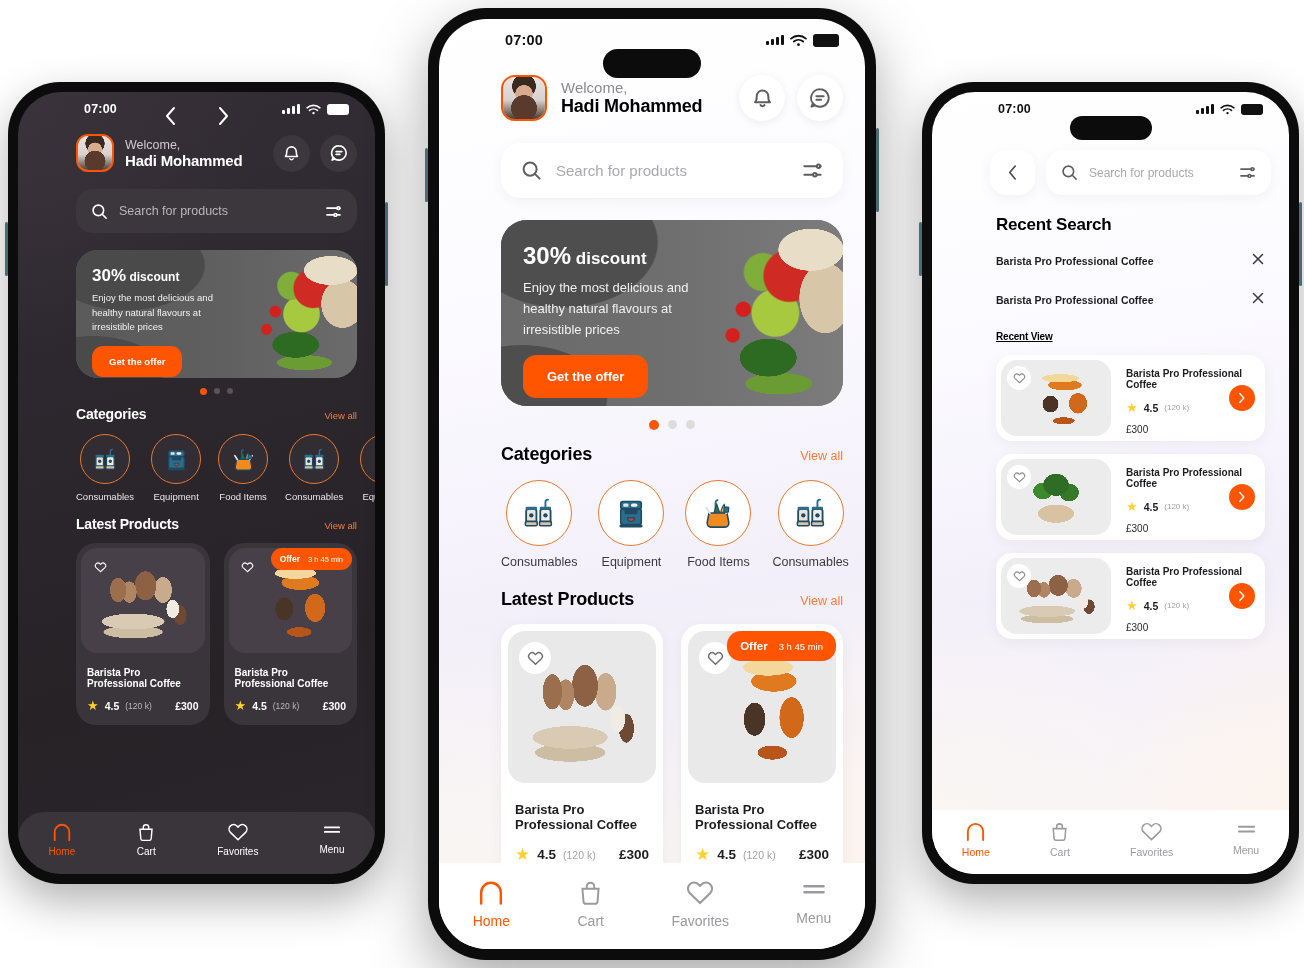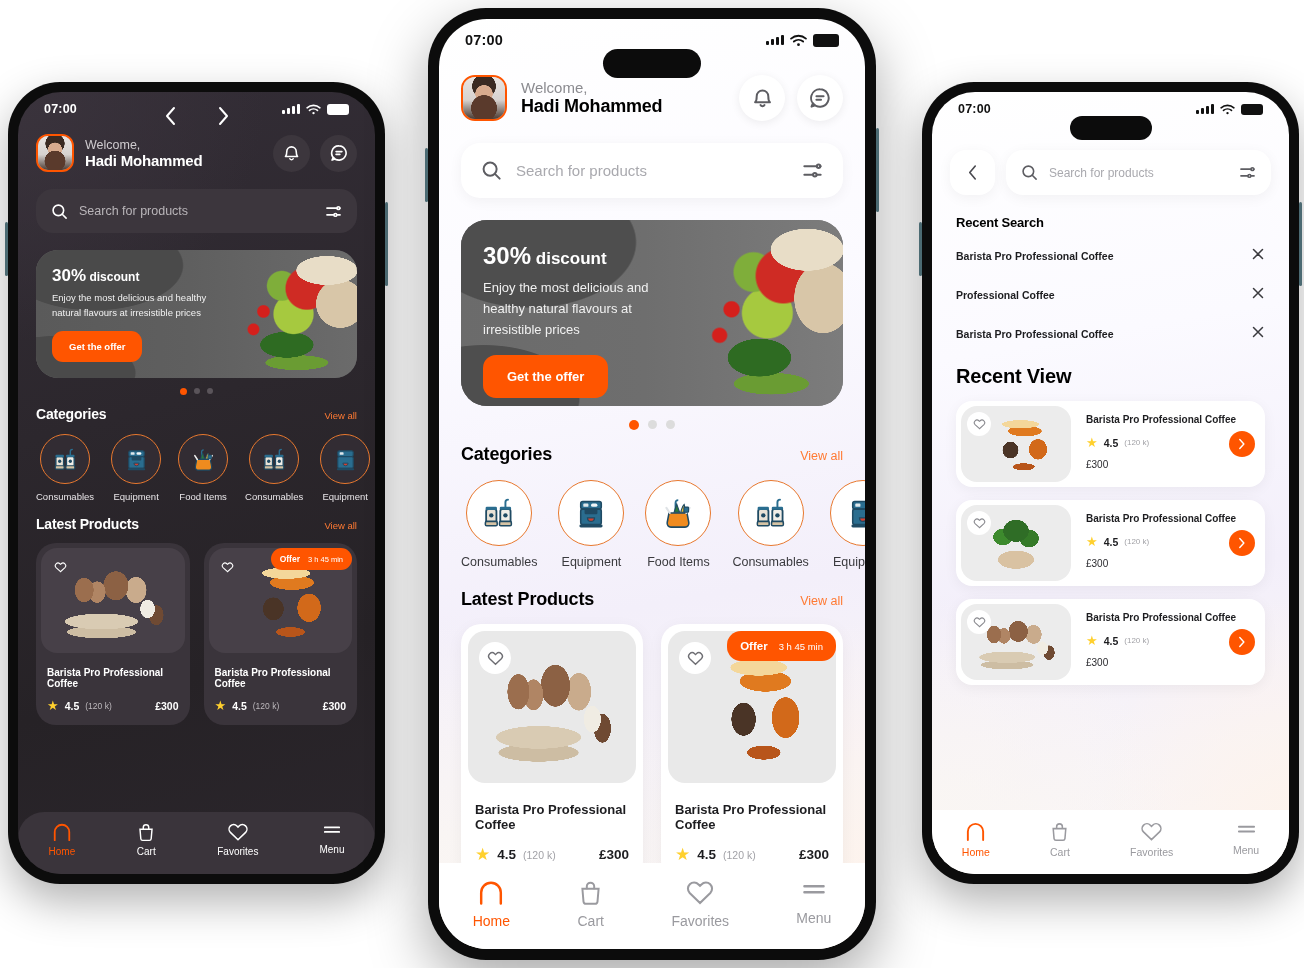--- a/index.html
+++ b/index.html
@@ -13,21 +13,21 @@
 
   
   .phone { position:absolute; border-radius:52px; background:#0c0c0c;
            box-shadow:0 18px 44px rgba(0,0,0,.30); }
   .phone::before, .phone::after{ 
     content:""; position:absolute; background:#4c6b73; border-radius:2px;
   }
   .phone::before{ left:-3px; top:140px; width:3px; height:54px; }
   .phone::after { right:-3px; top:120px; width:3px; height:84px; }
 
-  .screen { position:absolute; inset:10px; border-radius:43px; overflow:hidden; }
+  .screen { position:absolute; inset:10px; border-radius:43px; overflow:hidden;padding-left:40px; }
 
   
   #phone-left   { left:8px;  top:82px;  width:377px; height:802px; }
   #phone-center { left:428px; top:8px;  width:448px; height:952px;
                   border-radius:58px; box-shadow:0 22px 58px rgba(0,0,0,.34); }
   #phone-center .screen { inset:11px; border-radius:48px; }
   #phone-right  { left:922px; top:82px; width:377px; height:802px; }
 
   
   .sc-light { background:
@@ -731,50 +731,42 @@
           <span class="search-ph" style="font-size:12px;">Search for products</span>
           <svg width="17" height="15" viewBox="0 0 18 16">
               <path class="ic" d="M2 4.4h11M15.3 4.4h.7M2 11.6h7.4M12.6 11.6h3.4"></path>
               <circle class="ic" cx="14.2" cy="4.4" r="1.5"></circle>
               <circle class="ic" cx="11" cy="11.6" r="1.5"></circle>
             </svg>
         </div>
       </div>
 
       <div style="margin:20px 24px 0 24px;">
-        <div class="sec-title" style="font-size:13px;">Recent Search</div>
+        <div class="sec-title" style="font-size:17px;">Recent Search</div>
 
         <div class="rs-row" style="margin-top:17px;">
           <span class="rs-text" style="font-size:10.5px;">Barista Pro Professional Coffee</span>
           <span class="rs-x">
             <svg width="14" height="14" viewBox="0 0 14 14">
                 <path d="M2.5 2.5 11.5 11.5M11.5 2.5 2.5 11.5" stroke="#3a3a3e" stroke-width="1.5" stroke-linecap="round"></path>
               </svg>
           </span>
         </div>
         <div class="rs-row" style="margin-top:21px;">
-          <span class="rs-text" style="font-size:10.5px;">Professional Coffee</span>
-          <span class="rs-x">
-            <svg width="14" height="14" viewBox="0 0 14 14">
-                <path d="M2.5 2.5 11.5 11.5M11.5 2.5 2.5 11.5" stroke="#3a3a3e" stroke-width="1.5" stroke-linecap="round"></path>
-              </svg>
-          </span>
-        </div>
-        <div class="rs-row" style="margin-top:21px;">
           <span class="rs-text" style="font-size:10.5px;">Barista Pro Professional Coffee</span>
           <span class="rs-x">
             <svg width="14" height="14" viewBox="0 0 14 14">
                 <path d="M2.5 2.5 11.5 11.5M11.5 2.5 2.5 11.5" stroke="#3a3a3e" stroke-width="1.5" stroke-linecap="round"></path>
               </svg>
           </span>
         </div>
       </div>
 
       <div style="margin:22px 24px 0 24px;">
-        <div class="sec-title" style="font-size:20px;">Recent View</div>
+        <div class="sec-title" style="font-size:10px;text-decoration:underline;">Recent View</div>
 
         <div class="rv-card" style="margin-top:13px;height:86px;">
           <div class="rv-thumb" style="width:110px;margin:5px;">
             <span class="art-mixer"></span>
             <span class="heart-btn" style="left:6px;top:6px;width:24px;height:24px;">
               <svg width="13" height="12" viewBox="0 0 14 13">
                   <path d="M7 11.6 2.2 7.1a2.9 2.9 0 0 1 4.1-4.1L7 3.6l.7-.6a2.9 2.9 0 0 1 4.1 4.1Z" fill="none" stroke="#8a8a8f" stroke-width="1.2"></path>
                 </svg>
             </span>
           </div>

